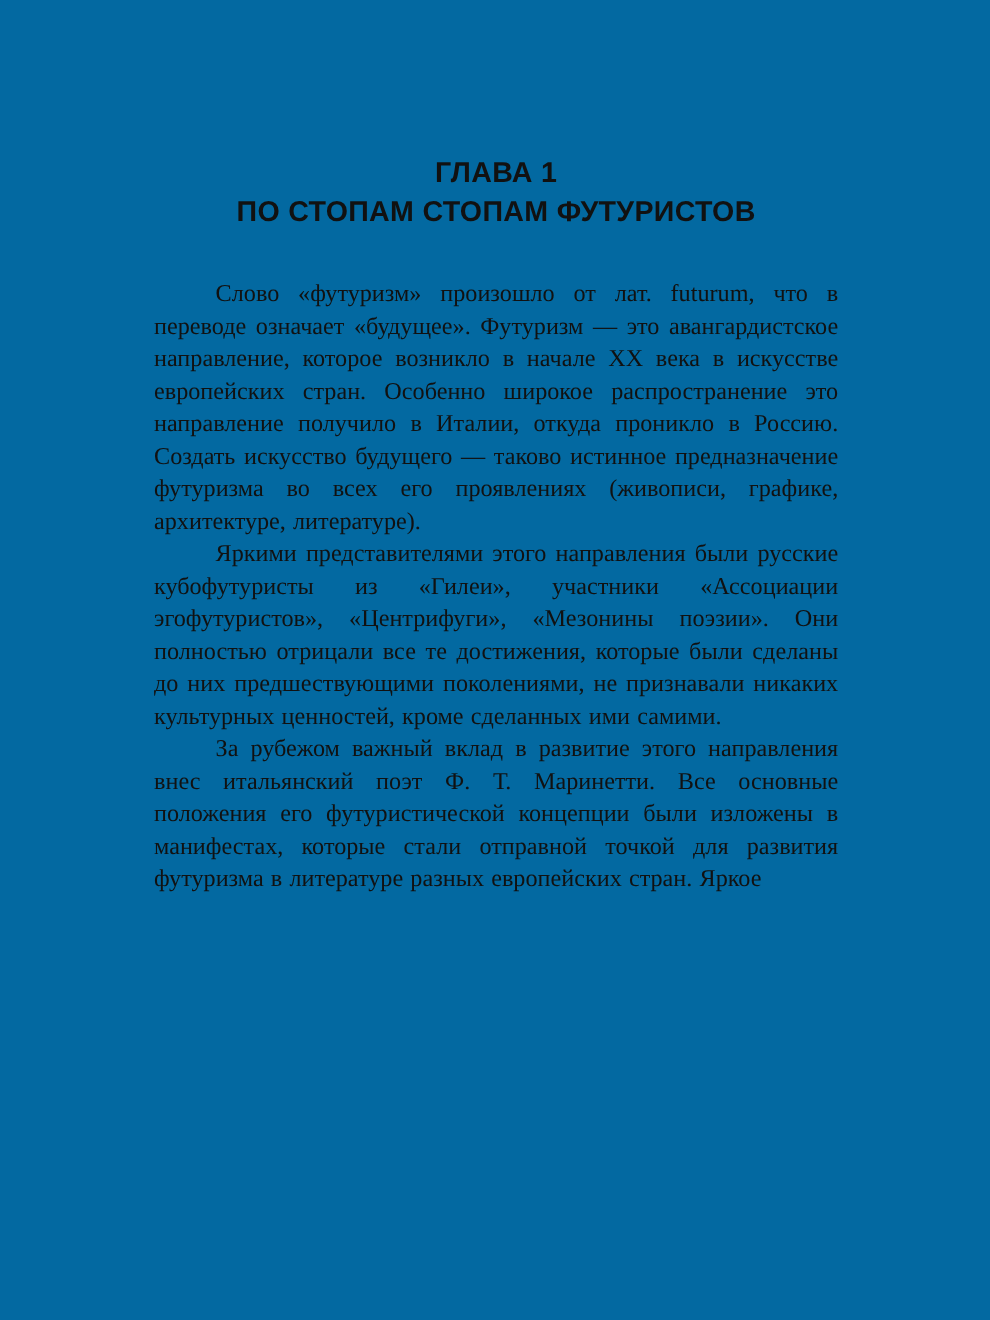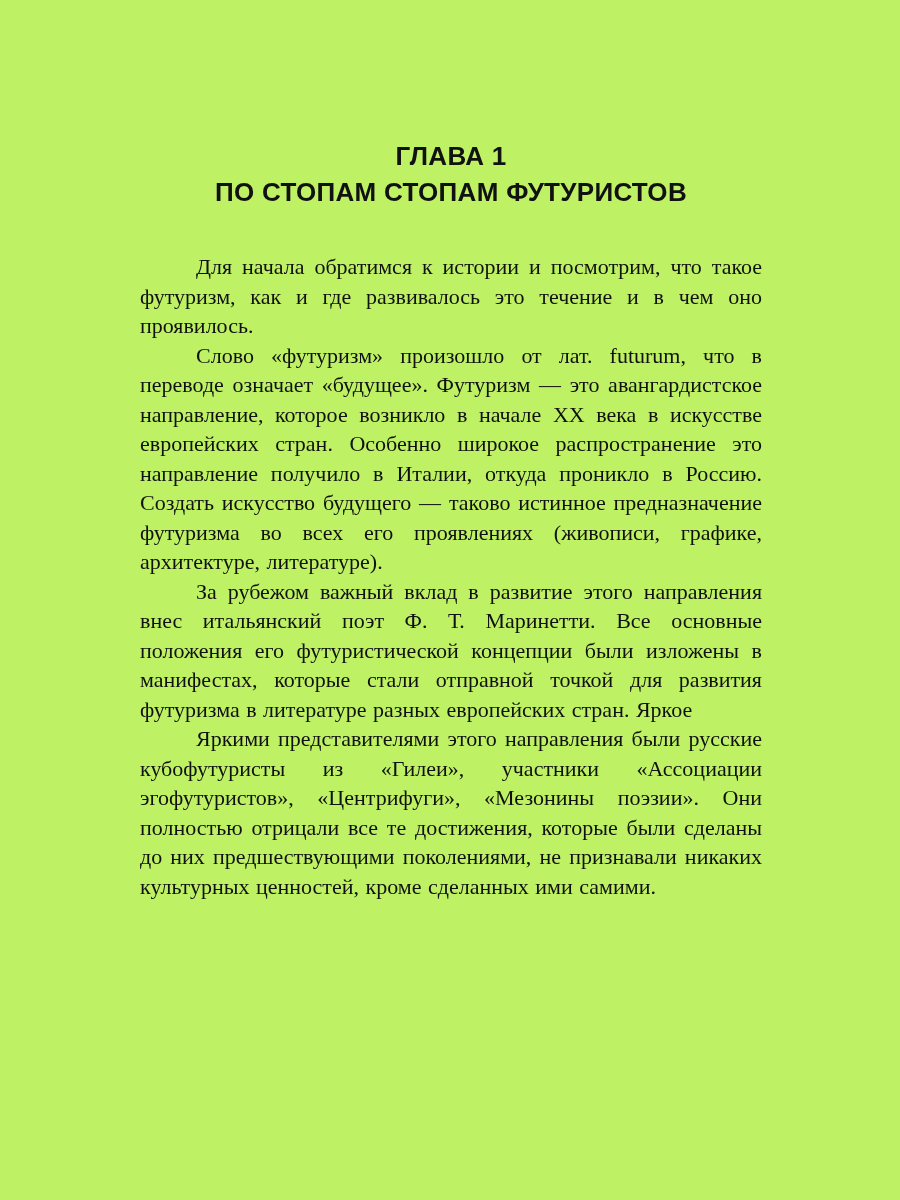--- a/index.html
+++ b/index.html
@@ -10,21 +10,21 @@
     body {
       width: 900px;
       height: 1200px;
       background: #ffffff;
       overflow: hidden;
     }
     .page {
       position: relative;
       width: 900px;
       height: 1200px;
-      background: #bef264;
+      background: #0369a1;
       box-sizing: border-box;
       padding: 138px 138px 0 140px;
       color: #111111;
     }
     .chapter-heading {
       text-align: center;
       font-family: "Liberation Sans", sans-serif;
       font-weight: 700;
       font-size: 26px;
       line-height: 36px;
@@ -52,19 +52,18 @@
 <body>
 
 <div class="page">
 
   <h1 class="chapter-heading">
     <span class="line">ГЛАВА 1</span>
     <span class="line">ПО СТОПАМ СТОПАМ ФУТУРИСТОВ</span>
   </h1>
 
   <div class="body-text">
-    <p>Для начала обратимся к истории и посмотрим, что такое футуризм, как и где развивалось это течение и в чем оно проявилось.</p>
     <p>Слово «футуризм» произошло от лат. futurum, что в переводе означает «будущее». Футуризм — это авангардистское направление, которое возникло в начале XX века в искусстве европейских стран. Особенно широкое распространение это направление получило в Италии, откуда проникло в Россию. Создать искусство будущего — таково истинное предназначение футуризма во всех его проявлениях (живописи, графике, архитектуре, литературе).</p>
+    <p>Яркими представителями этого направления были русские кубофутуристы из «Гилеи», участники «Ассоциации эгофутуристов», «Центрифуги», «Мезонины поэзии». Они полностью отрицали все те достижения, которые были сделаны до них предшествующими поколениями, не признавали никаких культурных ценностей, кроме сделанных ими самими.</p>
     <p>За рубежом важный вклад в развитие этого направления внес итальянский поэт Ф. Т. Маринетти. Все основные положения его футуристической концепции были изложены в манифестах, которые стали отправной точкой для развития футуризма в литературе разных европейских стран. Яркое</p>
-    <p>Яркими представителями этого направления были русские кубофутуристы из «Гилеи», участники «Ассоциации эгофутуристов», «Центрифуги», «Мезонины поэзии». Они полностью отрицали все те достижения, которые были сделаны до них предшествующими поколениями, не признавали никаких культурных ценностей, кроме сделанных ими самими.</p>
   </div>
 
 </div>
 
 </body></html>

